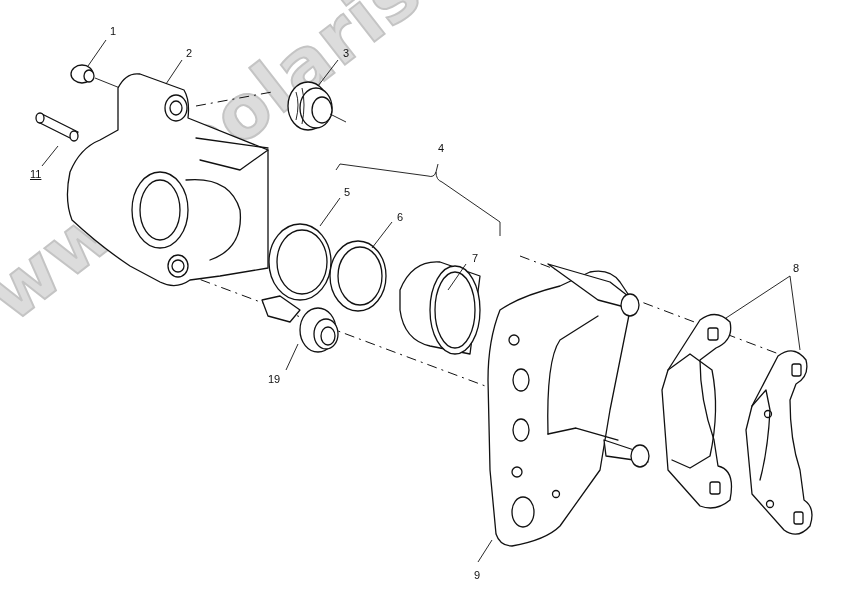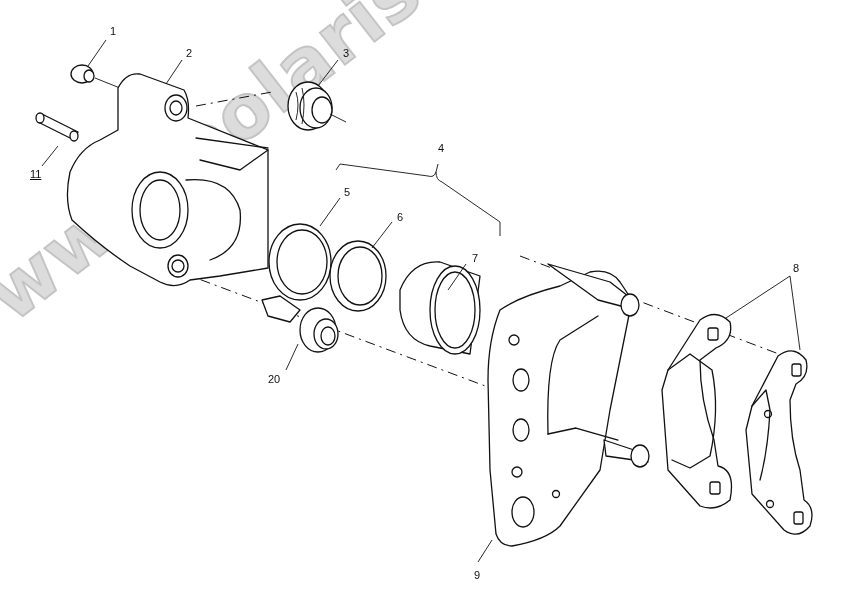--- a/index.html
+++ b/index.html
@@ -131,15 +131,15 @@
 
   <div class="callout" style="left:110px;top:26px;">1</div>
   <div class="callout" style="left:186px;top:48px;">2</div>
   <div class="callout" style="left:343px;top:48px;">3</div>
   <div class="callout" style="left:438px;top:143px;">4</div>
   <div class="callout" style="left:344px;top:187px;">5</div>
   <div class="callout" style="left:397px;top:212px;">6</div>
   <div class="callout" style="left:472px;top:253px;">7</div>
   <div class="callout" style="left:793px;top:263px;">8</div>
   <div class="callout" style="left:474px;top:570px;">9</div>
-  <div class="callout" style="left:268px;top:374px;">20</div>
+  <div class="callout" style="left:268px;top:374px;">19</div>
   <div class="callout" style="left:30px;top:169px;text-decoration:underline;">11</div>
 </div>
 
 </body></html>

